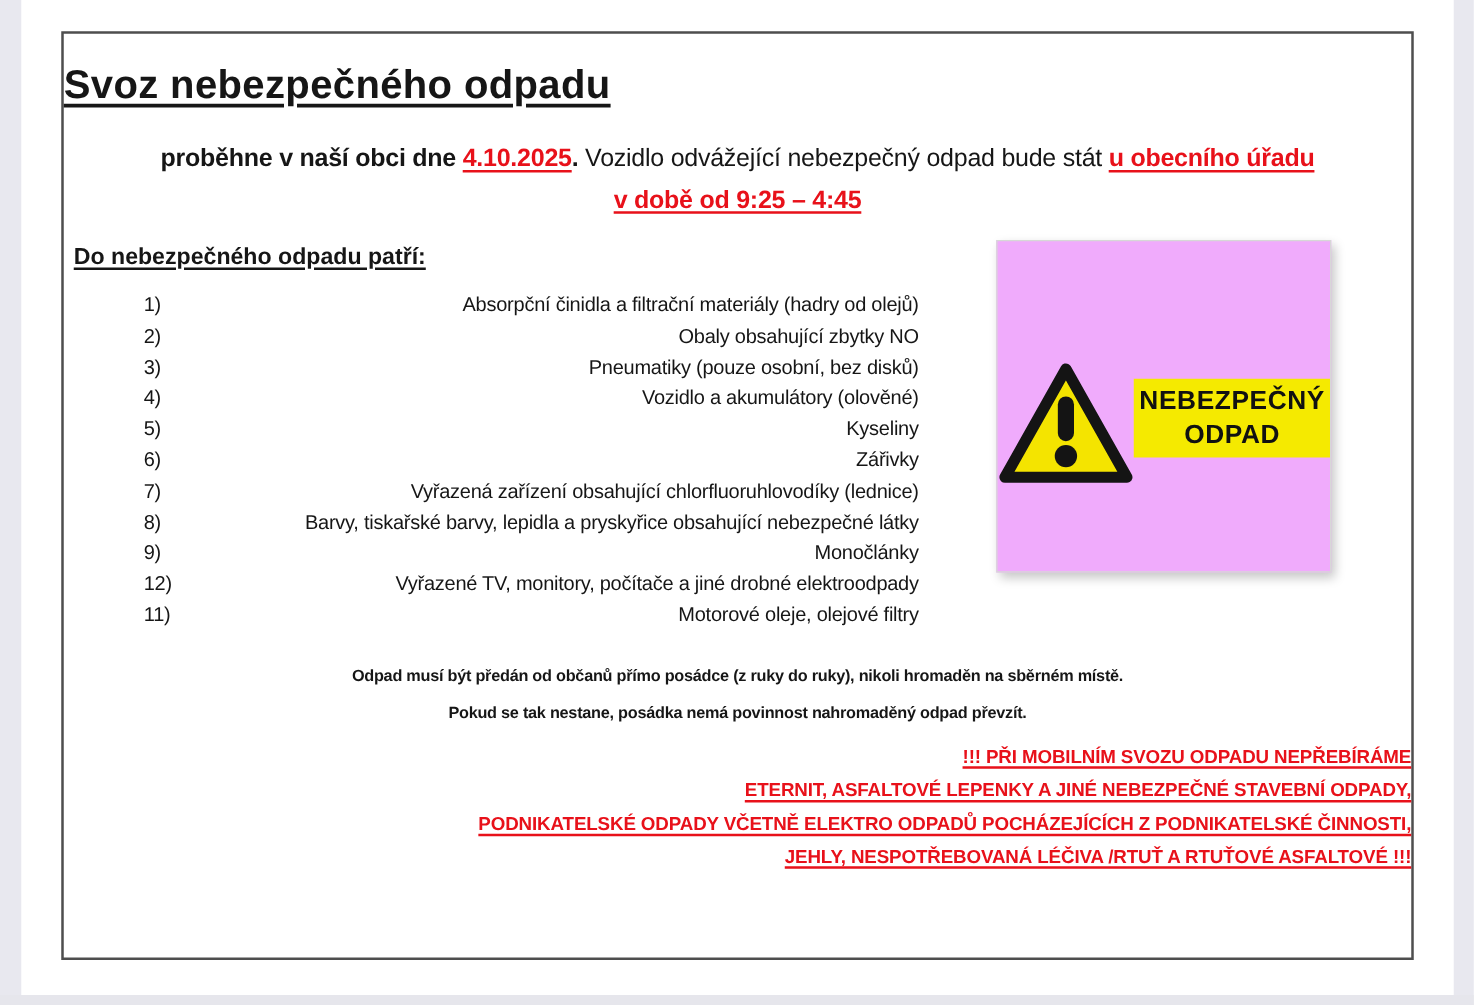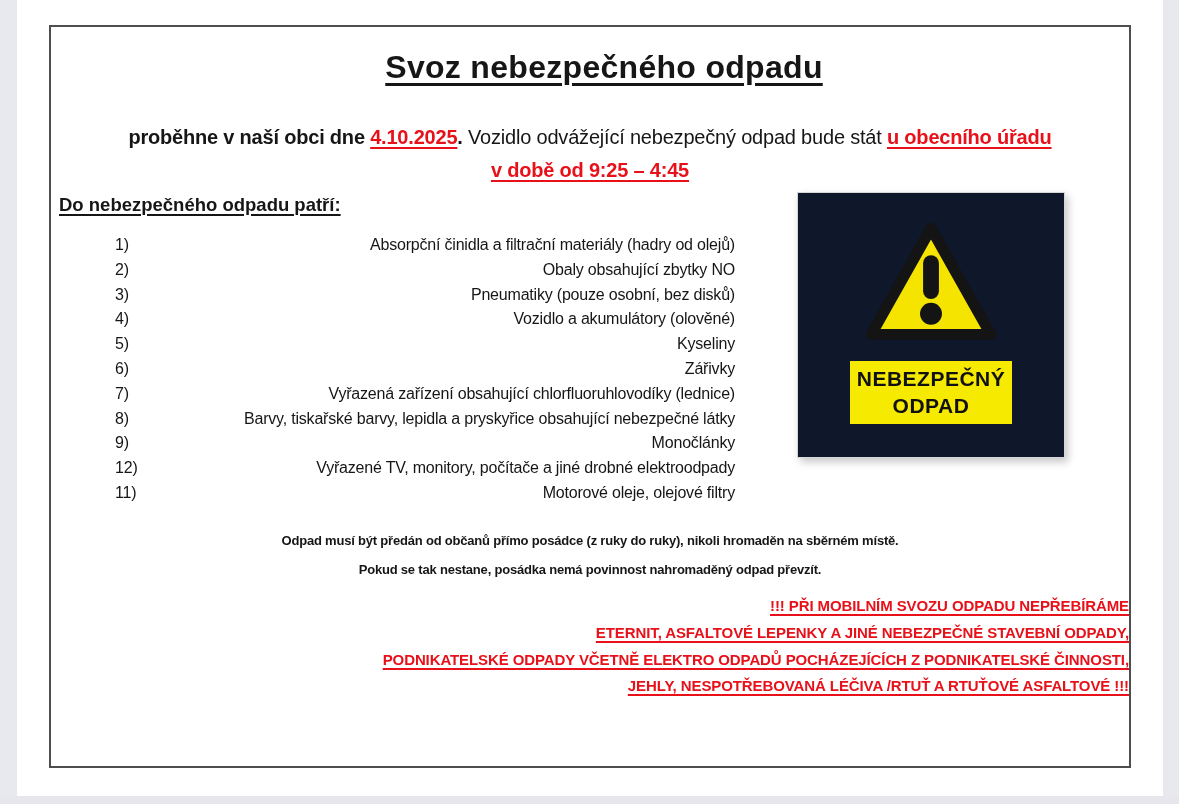--- a/index.html
+++ b/index.html
@@ -20,34 +20,33 @@
     position: absolute;
     left: 49px; top: 25px;
     width: 1082px; height: 743px;
     border: 2px solid #4e4e4e;
     box-sizing: border-box;
     background: #ffffff;
   }
 
   .title-wrap {
     position: absolute; top: 22px; left: 0; right: 0;
-    text-align: center;
-    padding-left: 28px;
+    text-align: left;
   }
   .title-text {
     font-size: 32px; font-weight: bold; letter-spacing: 0.3px;
     text-decoration: underline;
     text-decoration-thickness: 2.5px;
     text-underline-offset: 5px;
   }
 
   .intro {
     position: absolute; top: 84px; left: 24px; right: 24px;
     text-align: center;
-    font-size: 20px; line-height: 33px; letter-spacing: -0.2px; margin-top: 10px;
+    font-size: 20px; line-height: 33px; letter-spacing: -0.2px;
   }
   .b  { font-weight: bold; }
   .ru { font-weight: bold; color: var(--red); text-decoration: underline; text-decoration-thickness: 2px; text-underline-offset: 3px; }
 
   .list-heading {
     position: absolute; left: 8px; top: 167px;
     font-size: 18.5px; font-weight: bold;
     text-decoration: underline; text-decoration-thickness: 2px; text-underline-offset: 3px;
   }
 
@@ -55,25 +54,25 @@
     position: absolute; left: 64px; top: 206px; width: 620px;
     font-size: 16px; line-height: 24.8px; letter-spacing: -0.2px;
   }
   .list-row { display: flex; }
   .list-num { flex: none; width: 32px; }
   .list-txt { flex: 1; text-align: right; }
 
   .sign-box {
     position: absolute; left: 746px; top: 165px;
     width: 268px; height: 266px;
-    background: #0f172a;
+    background: #f0abfc;
     border: 1px solid #d7d7d7;
     box-shadow: 3px 4px 8px rgba(0,0,0,0.22);
     box-sizing: border-box;
-    display: flex; flex-direction: column; align-items: center;
+    display: flex; flex-direction: row; align-items: center;
   }
   .sign-triangle { margin-top: 28px; }
   .sign-label {
     margin-top: 18px;
     width: 162px; box-sizing: border-box;
     background: var(--label-yellow);
     text-align: center;
     font-weight: bold; font-size: 21px; line-height: 27px;
     letter-spacing: 0.5px;
     color: #111;

